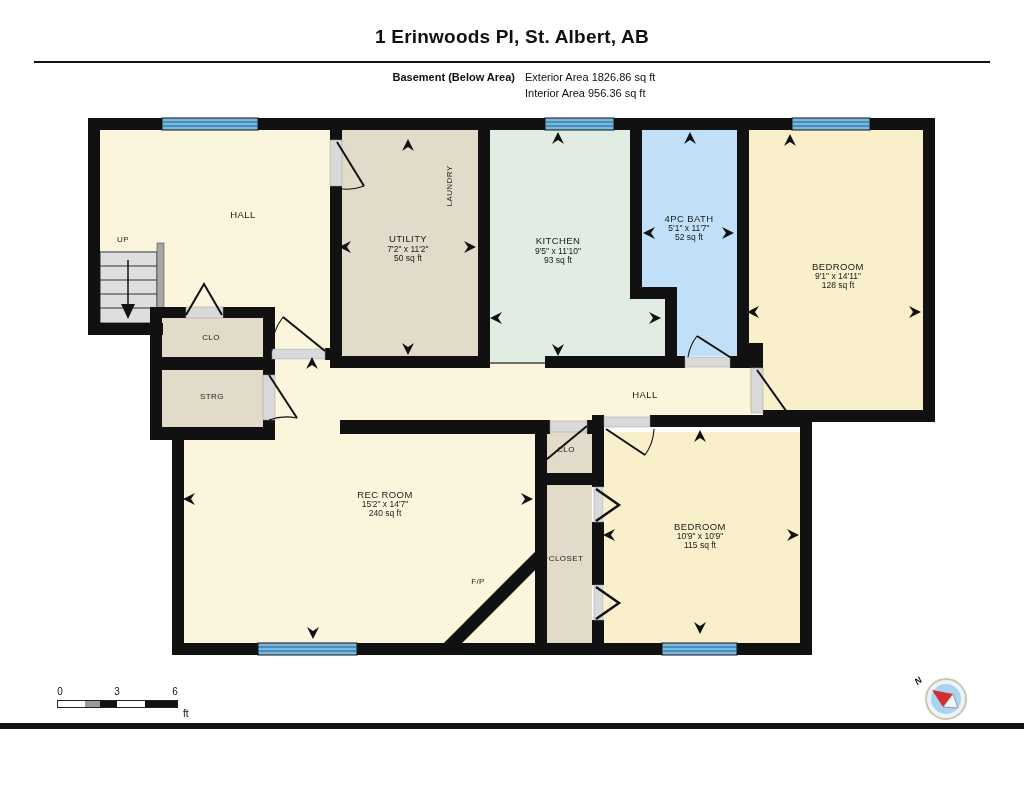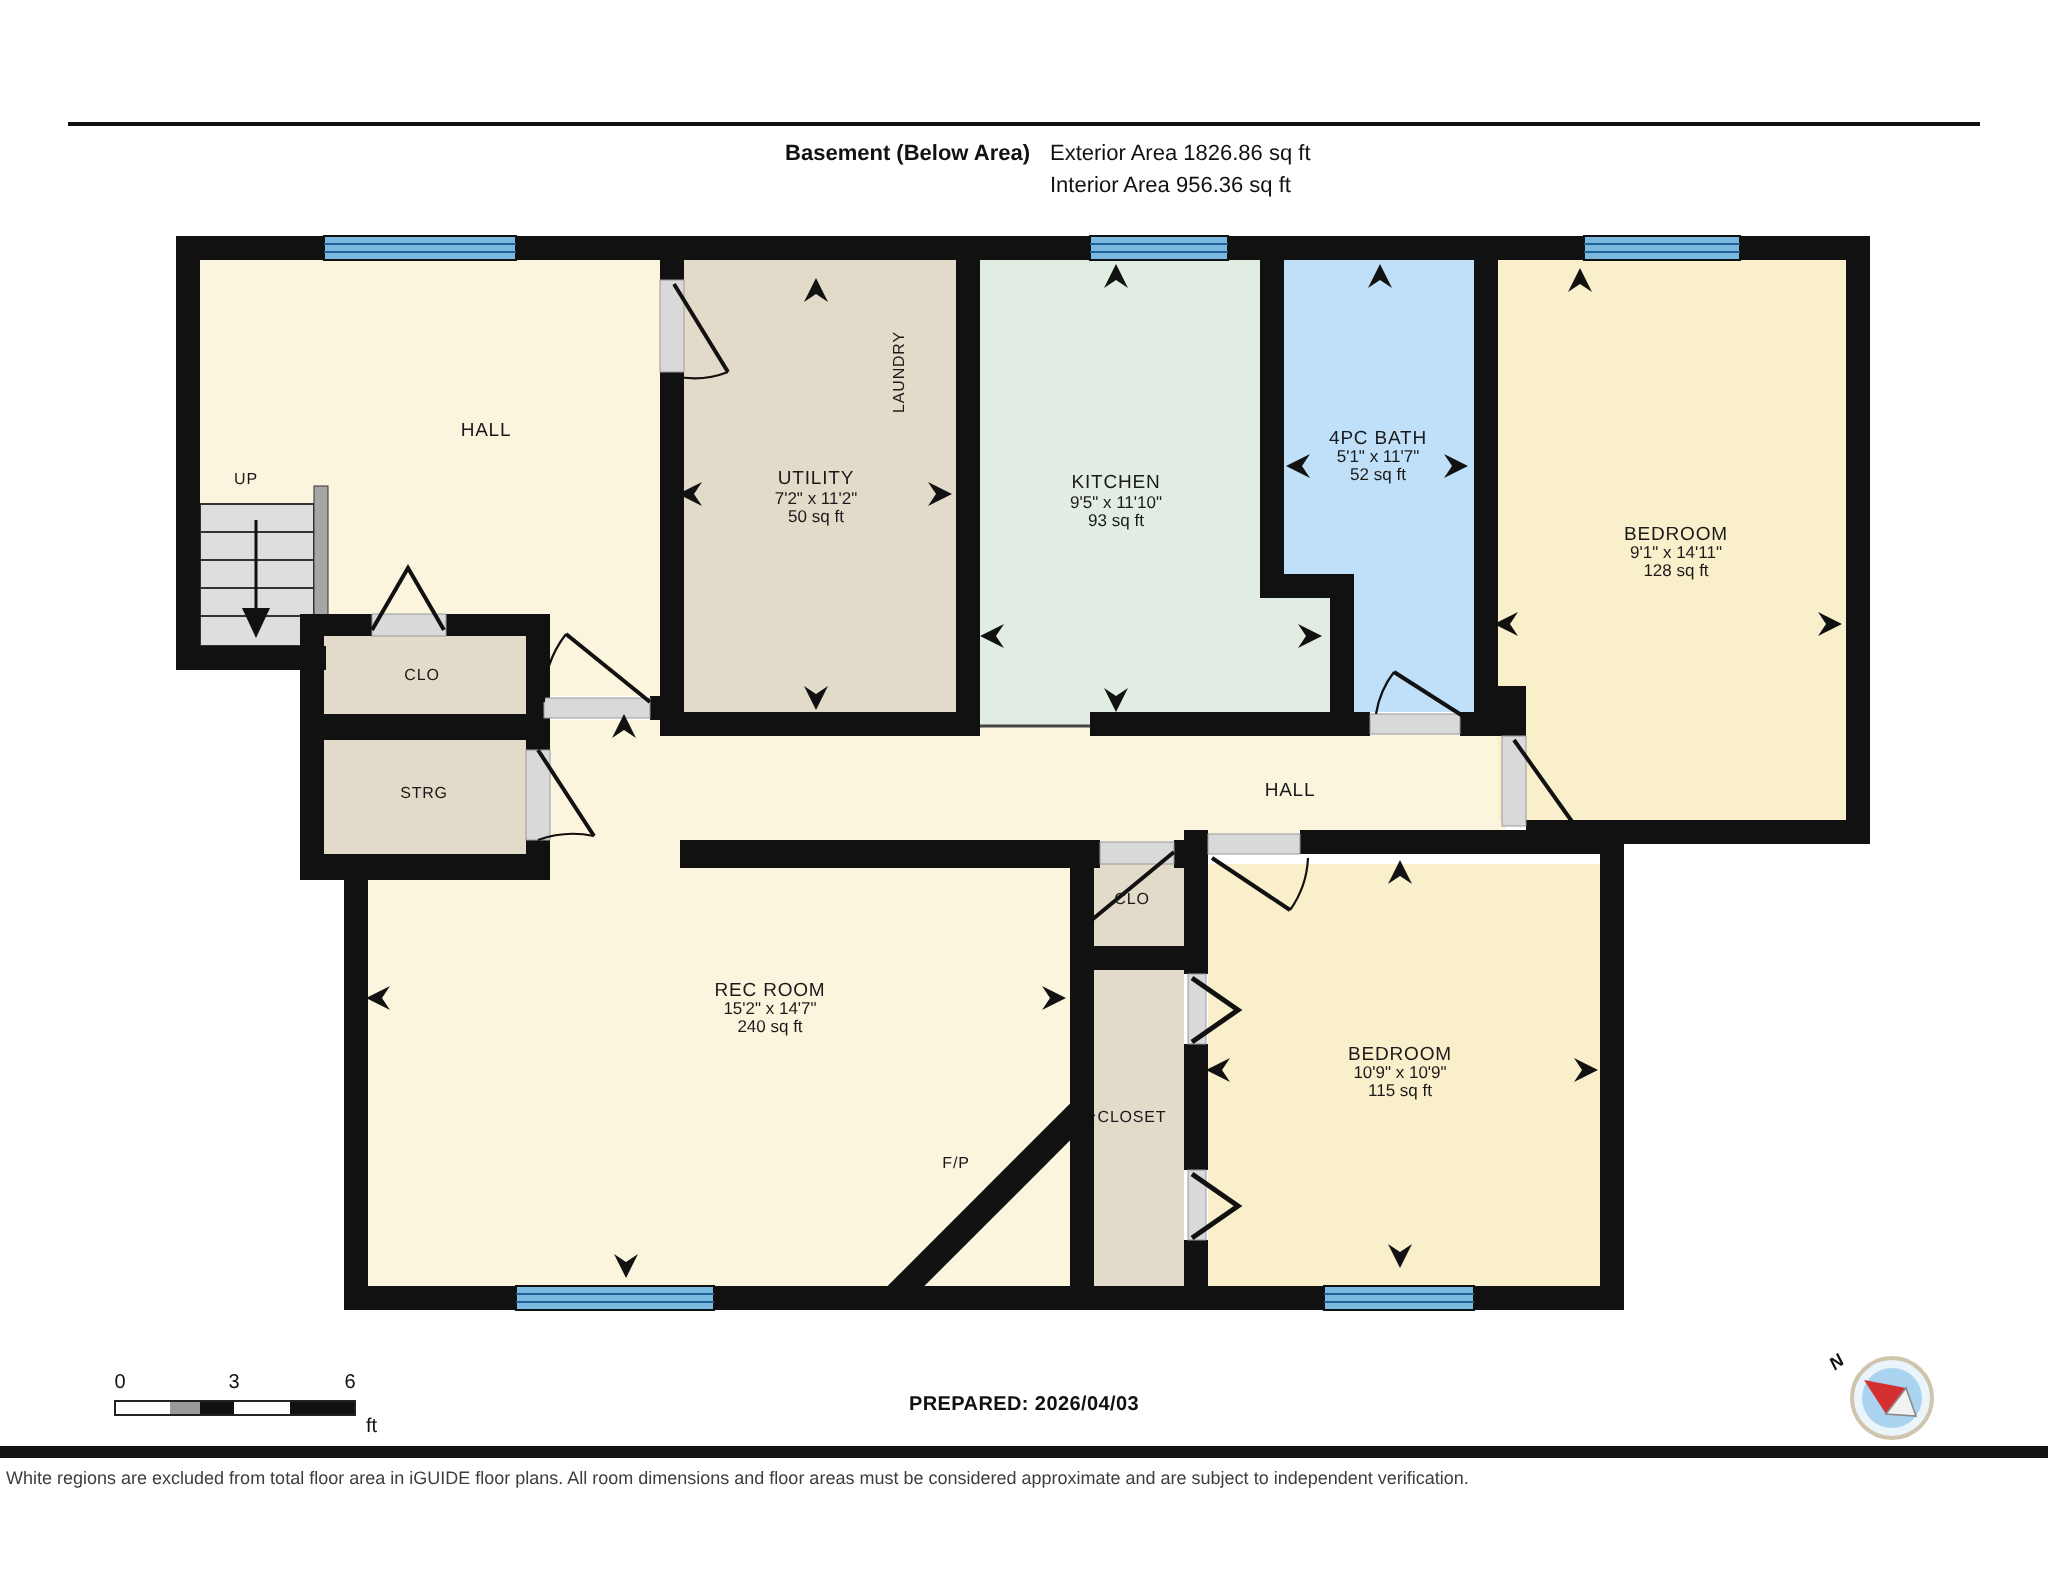--- a/index.html
+++ b/index.html
@@ -26,20 +26,21 @@
   .rname{font-size:9.5px;letter-spacing:.4px;}
   .rdim{font-size:8.5px;}
   .rsmall{font-size:8px;letter-spacing:.4px;}
   .lbl-mid{text-anchor:middle;}
 </style>
 </head>
 <body>
 
 <div id="page">
 
+  <div class="abs" id="title">1 Erinwoods Pl, St. Albert, AB</div>
   <div class="abs" id="rule"></div>
   <div class="abs" id="floorlabel">Basement (Below Area)</div>
   <div class="abs" id="extarea">Exterior Area 1826.86 sq ft</div>
   <div class="abs" id="intarea">Interior Area 956.36 sq ft</div>
 
   <svg class="abs" id="plan" width="1024" height="791" viewBox="0 0 1024 791">
 
     <g>
       <rect x="100" y="130" width="230" height="218" fill="#FCF5DE"></rect>
       <rect x="275" y="360" width="478" height="62" fill="#FCF5DE"></rect>
@@ -259,26 +260,24 @@
     <div id="scalebar">
       <div style="width:27px;background:#fff"></div>
       <div style="width:15px;background:#9a9a9a"></div>
       <div style="width:17px;background:#111"></div>
       <div style="width:28px;background:#fff"></div>
       <div style="width:32px;background:#111"></div>
     </div>
     <span id="ftlabel">ft</span>
   </div>
 
-  <div class="abs" id="prepared">PREPARED: 2026/04/03</div>
 
   <svg class="abs" id="compass" width="50" height="50" viewBox="0 0 50 50">
     <circle cx="26" cy="25" r="20" fill="#EAF4FB" stroke="#CfC4AC" stroke-width="2"></circle>
     <circle cx="26" cy="25" r="15" fill="#A9D3EF"></circle>
     <polygon points="12,16 33,20 23,33" fill="#D32F2F"></polygon>
     <polygon points="33,20 23,33 38,34" fill="#F2F2F2" stroke="#8a8a8a" stroke-width="0.8"></polygon>
   </svg>
   <div class="abs" id="nlabel">N</div>
 
   <div class="abs" id="footbar"></div>
-  <div class="abs" id="disclaimer">White regions are excluded from total floor area in iGUIDE floor plans. All room dimensions and floor areas must be considered approximate and are subject to independent verification.</div>
 
 </div>
 
 </body></html>

